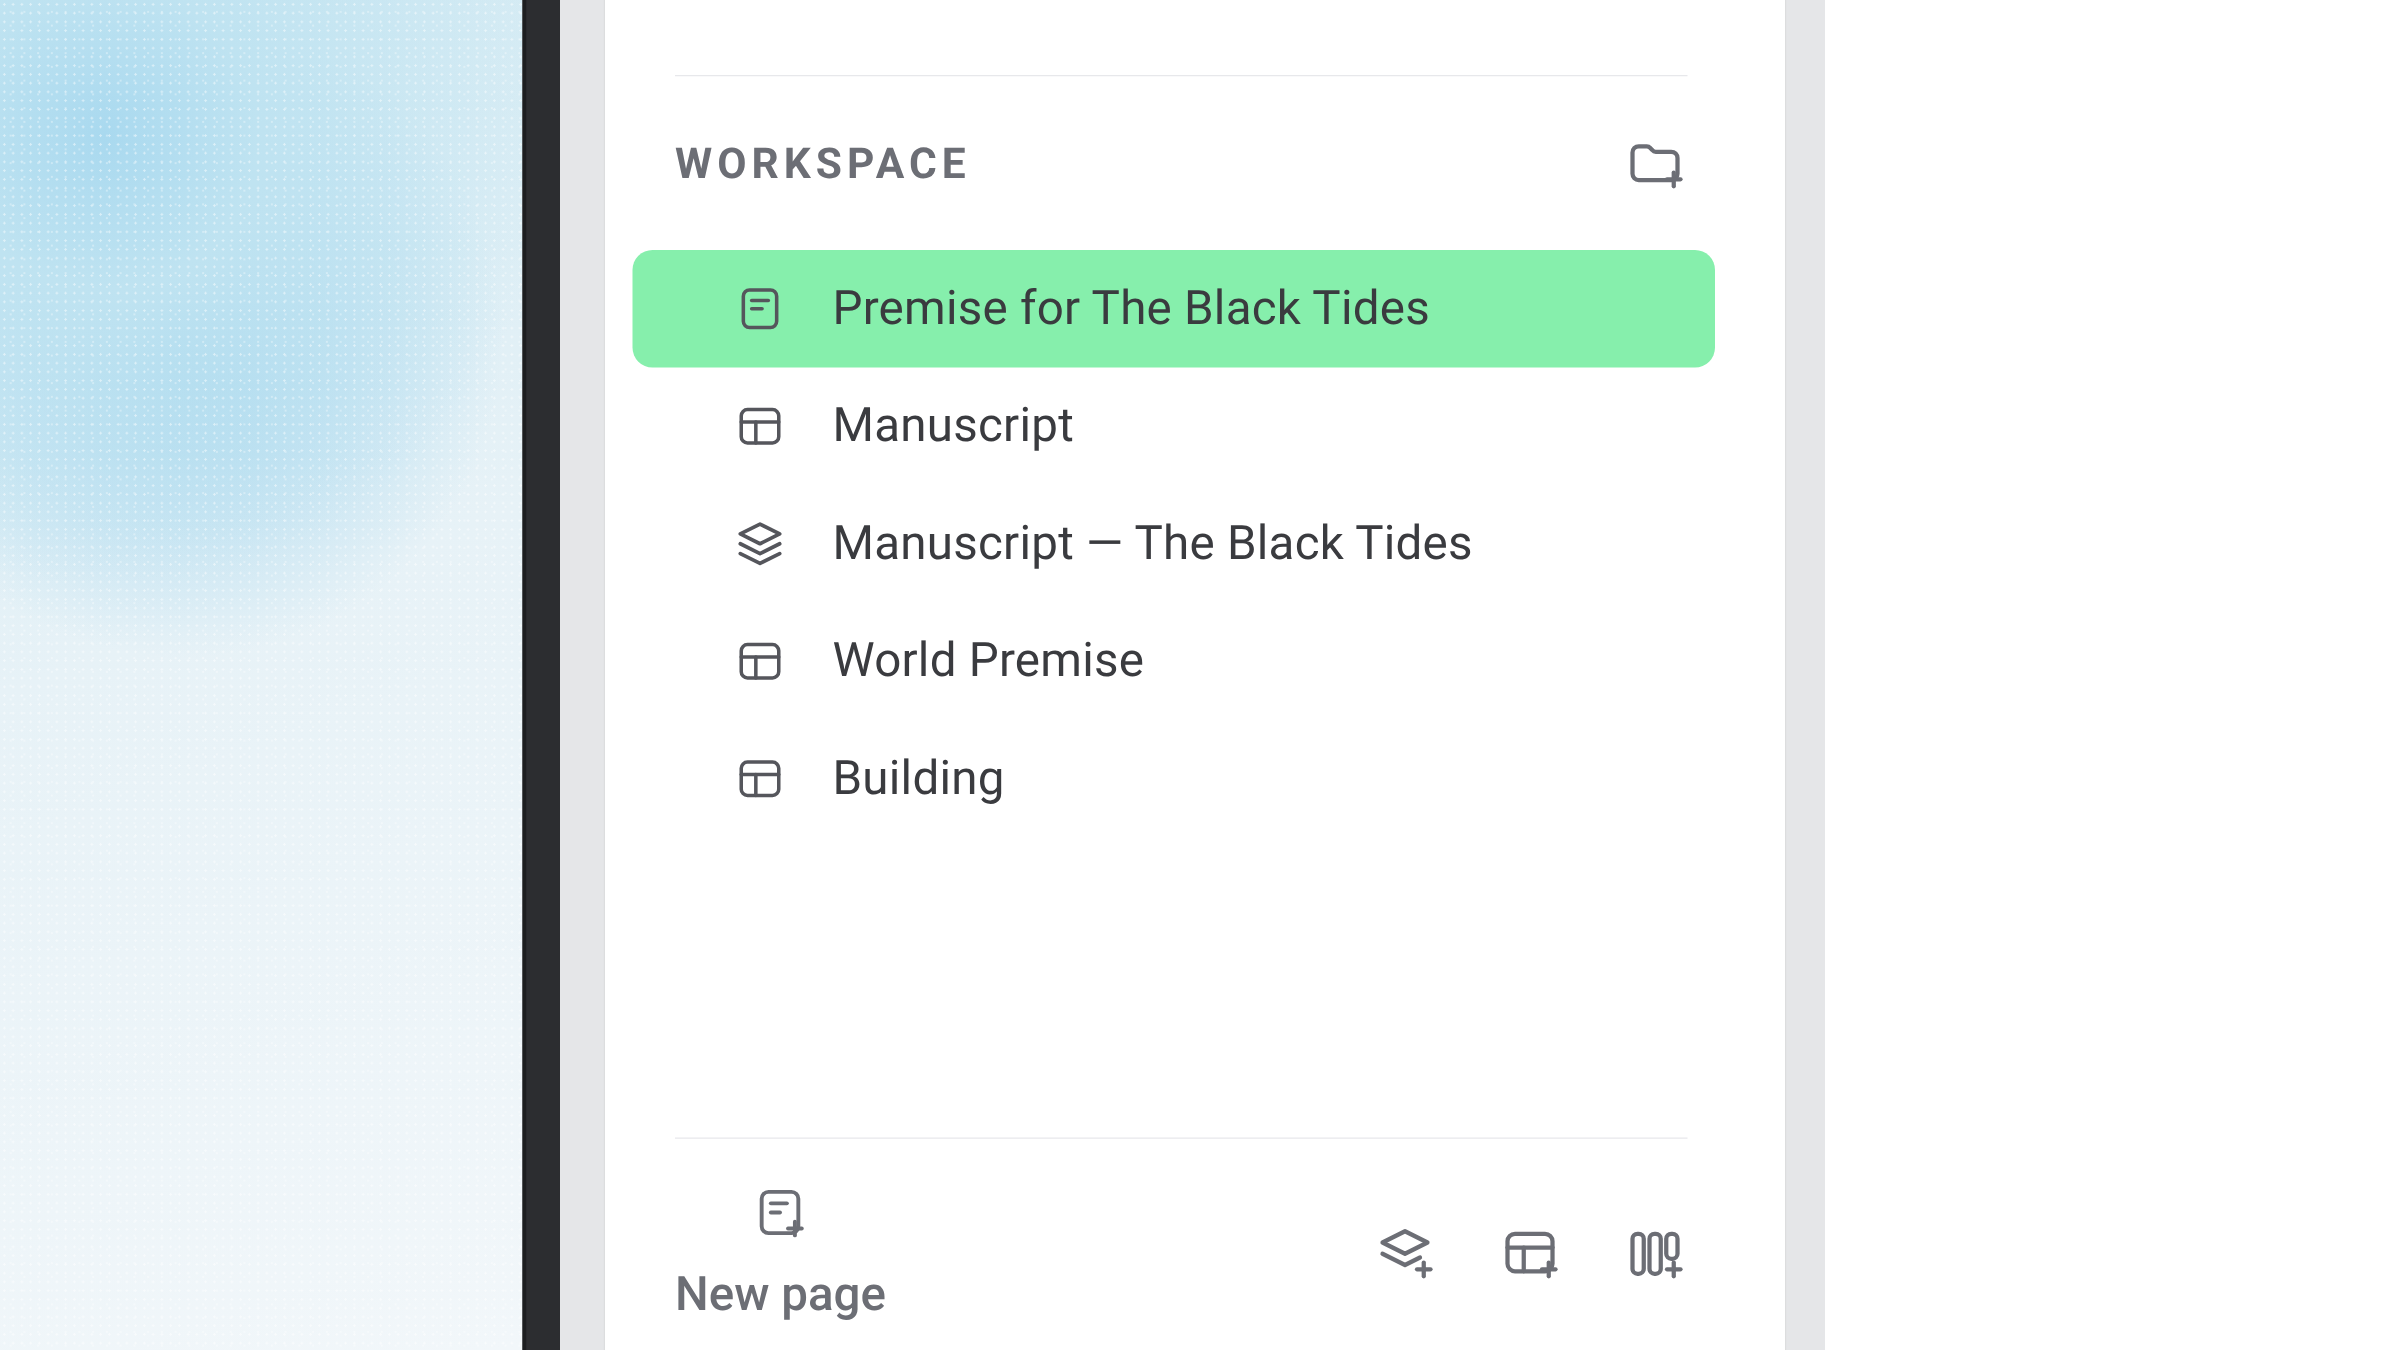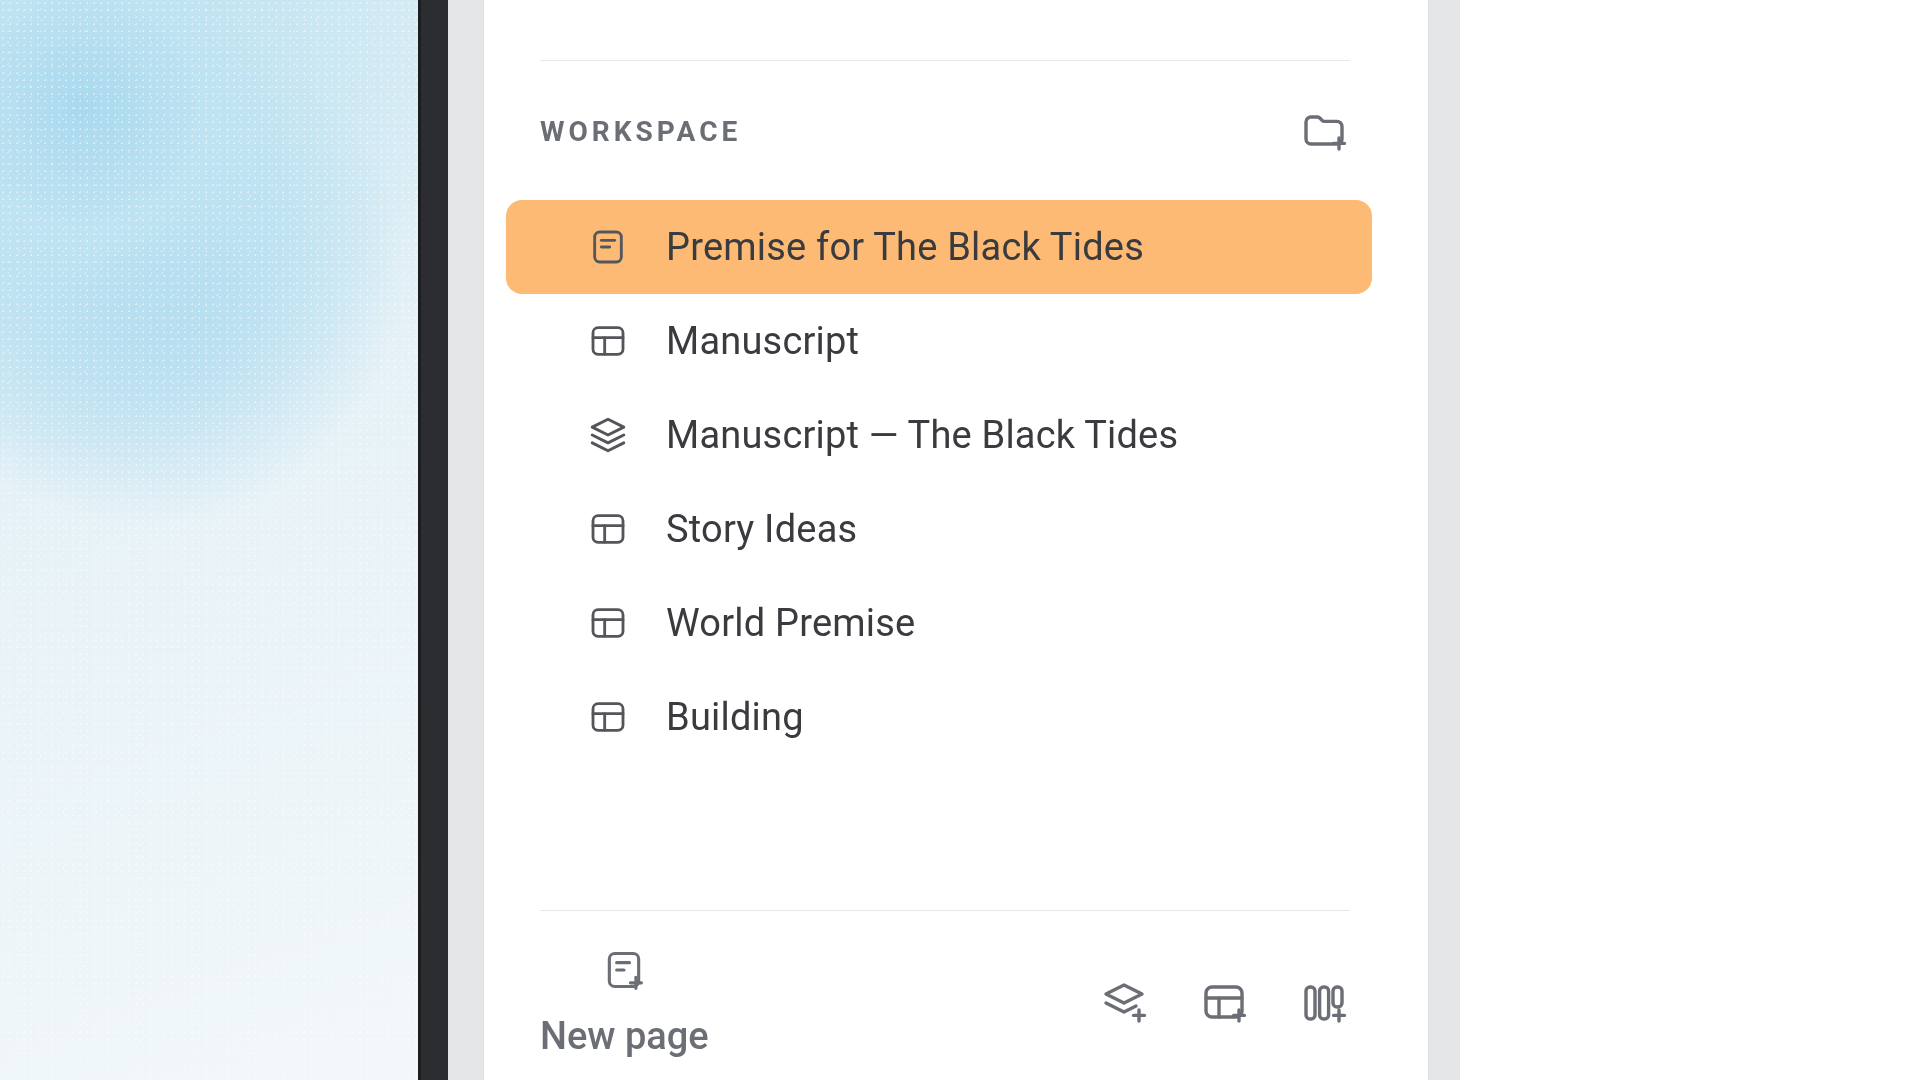--- a/index.html
+++ b/index.html
@@ -57,41 +57,41 @@
     left: 540px; top: 60px; width: 810px; height: 1px;
     background: #e7e8eb;
   }
 
   .section-header {
     position: absolute;
     left: 540px; top: 105px; width: 810px;
     display:flex; align-items:center; justify-content:space-between;
   }
   .section-title {
-    font-size: 28px;
+    font-size: 34px;
     font-weight: 700;
     letter-spacing: 4px;
     color: #6c6e75;
   }
   .section-header .icon-btn { color:#6c6e75; }
 
   .nav {
     position:absolute;
     left: 506px; top: 200px; width: 866px;
     display:flex; flex-direction:column;
   }
   .nav-item {
     display:flex; align-items:center;
     height: 94px;
     padding-left: 80px;
     border-radius: 16px;
     cursor:pointer;
     color:#3a3b3f;
   }
-  .nav-item.selected { background:#fdba74; }
+  .nav-item.selected { background:#86efac; }
   .nav-item .ico { width:44px; height:44px; flex:0 0 44px; color:#55565c; display:flex; align-items:center; justify-content:center; }
   .nav-item .lbl { font-size:38px; font-weight:450; margin-left:36px; color:#3a3b3f; letter-spacing:.2px; }
 
   .bottom-rule {
     position:absolute;
     left: 540px; top: 910px; width: 810px; height: 1px;
     background: #e7e8eb;
   }
 
   .bottom-bar {
@@ -165,30 +165,20 @@
       <span class="lbl">Manuscript — The Black Tides</span>
     </div>
     <div class="nav-item">
       <span class="ico">
         <svg width="40" height="40" viewBox="0 0 24 24" fill="none" stroke="currentColor" stroke-width="1.7" stroke-linecap="round" stroke-linejoin="round">
           <rect x="3" y="4" width="18" height="16" rx="3"></rect>
           <line x1="3" y1="10" x2="21" y2="10"></line>
           <line x1="10" y1="10" x2="10" y2="20"></line>
         </svg>
       </span>
-      <span class="lbl">Story Ideas</span>
-    </div>
-    <div class="nav-item">
-      <span class="ico">
-        <svg width="40" height="40" viewBox="0 0 24 24" fill="none" stroke="currentColor" stroke-width="1.7" stroke-linecap="round" stroke-linejoin="round">
-          <rect x="3" y="4" width="18" height="16" rx="3"></rect>
-          <line x1="3" y1="10" x2="21" y2="10"></line>
-          <line x1="10" y1="10" x2="10" y2="20"></line>
-        </svg>
-      </span>
       <span class="lbl">World Premise</span>
     </div>
     <div class="nav-item">
       <span class="ico">
         <svg width="40" height="40" viewBox="0 0 24 24" fill="none" stroke="currentColor" stroke-width="1.7" stroke-linecap="round" stroke-linejoin="round">
           <rect x="3" y="4" width="18" height="16" rx="3"></rect>
           <line x1="3" y1="10" x2="21" y2="10"></line>
           <line x1="10" y1="10" x2="10" y2="20"></line>
         </svg>
       </span>

